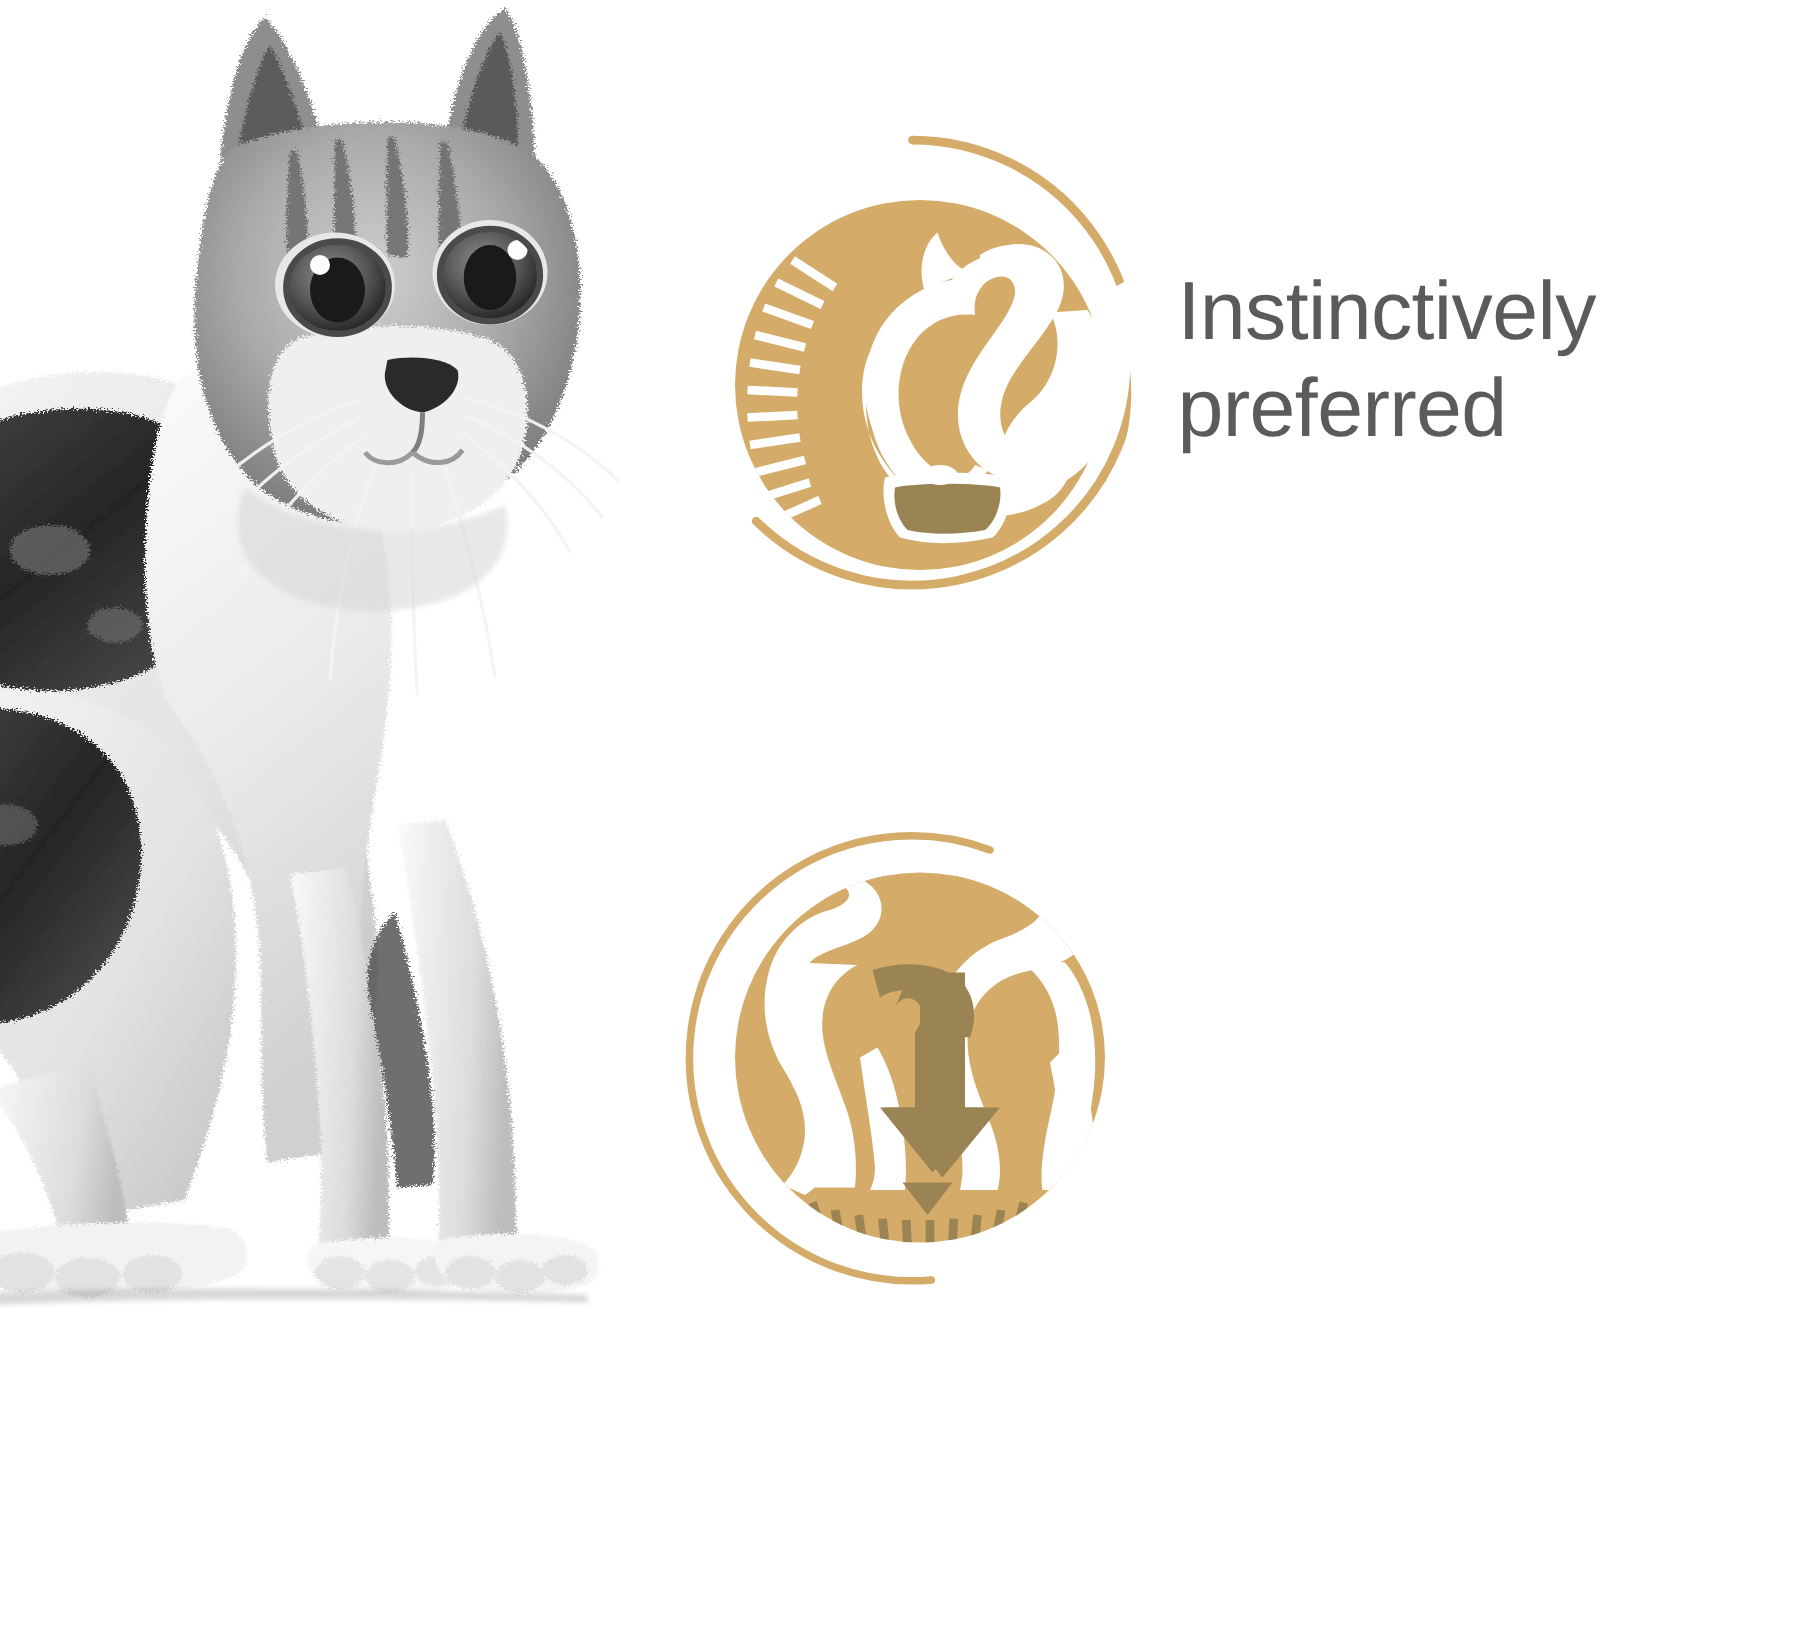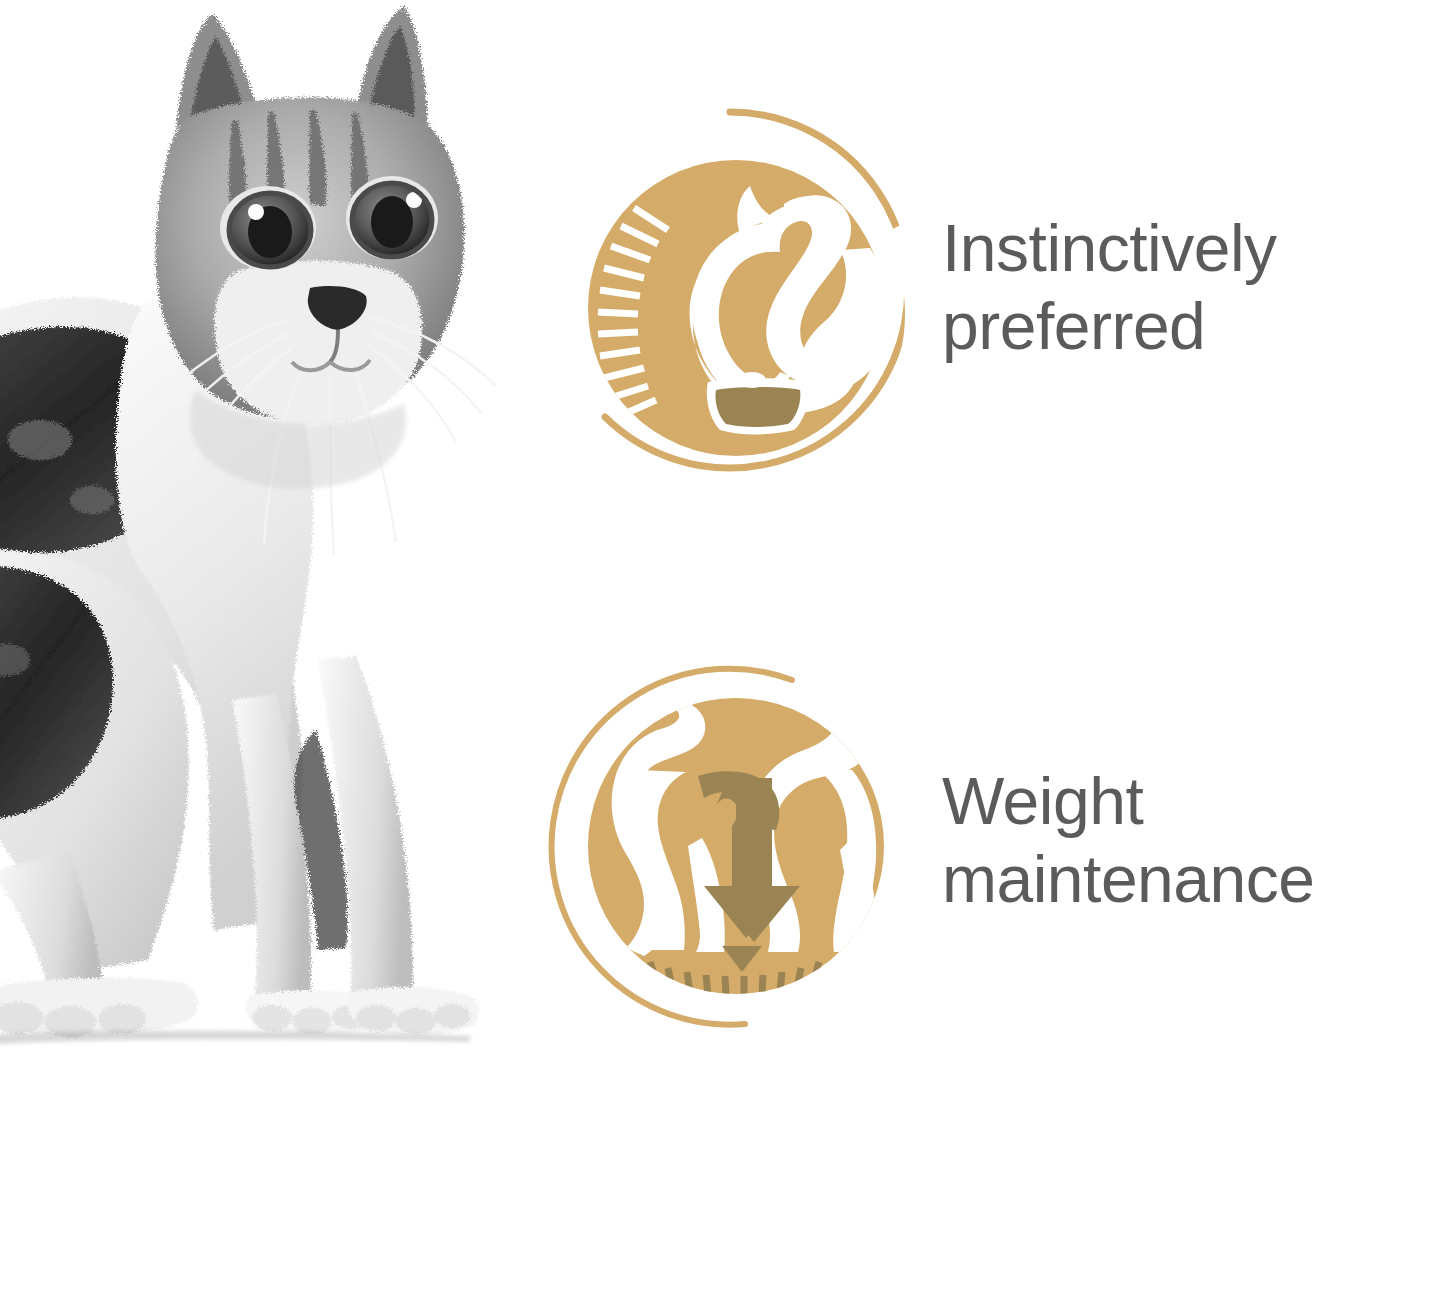--- a/index.html
+++ b/index.html
@@ -591,22 +591,20 @@
             <line x1="223" y1="325" x2="222" y2="345"></line>
             <line x1="242" y1="322" x2="240" y2="342"></line>
             <line x1="261" y1="318" x2="257" y2="338"></line>
             <line x1="279" y1="312" x2="274" y2="331"></line>
           </g>
 
           <path d="M 182 296 L 222 296 L 202 322 Z" fill="#9b8454"></path>
         </g>
       </svg>
     </div>
-    <div class="feature-label">Weight
-maintenance</div>
   </div>
 
   <div id="brand-footer">
     <svg width="1445" height="170" viewBox="0 0 1445 170" xmlns="http://www.w3.org/2000/svg" aria-hidden="true">
 
       <g>
         <line x1="178" y1="90" x2="1440" y2="90" stroke="#d9121f" stroke-width="7"></line>
       </g>
 
       <g>

